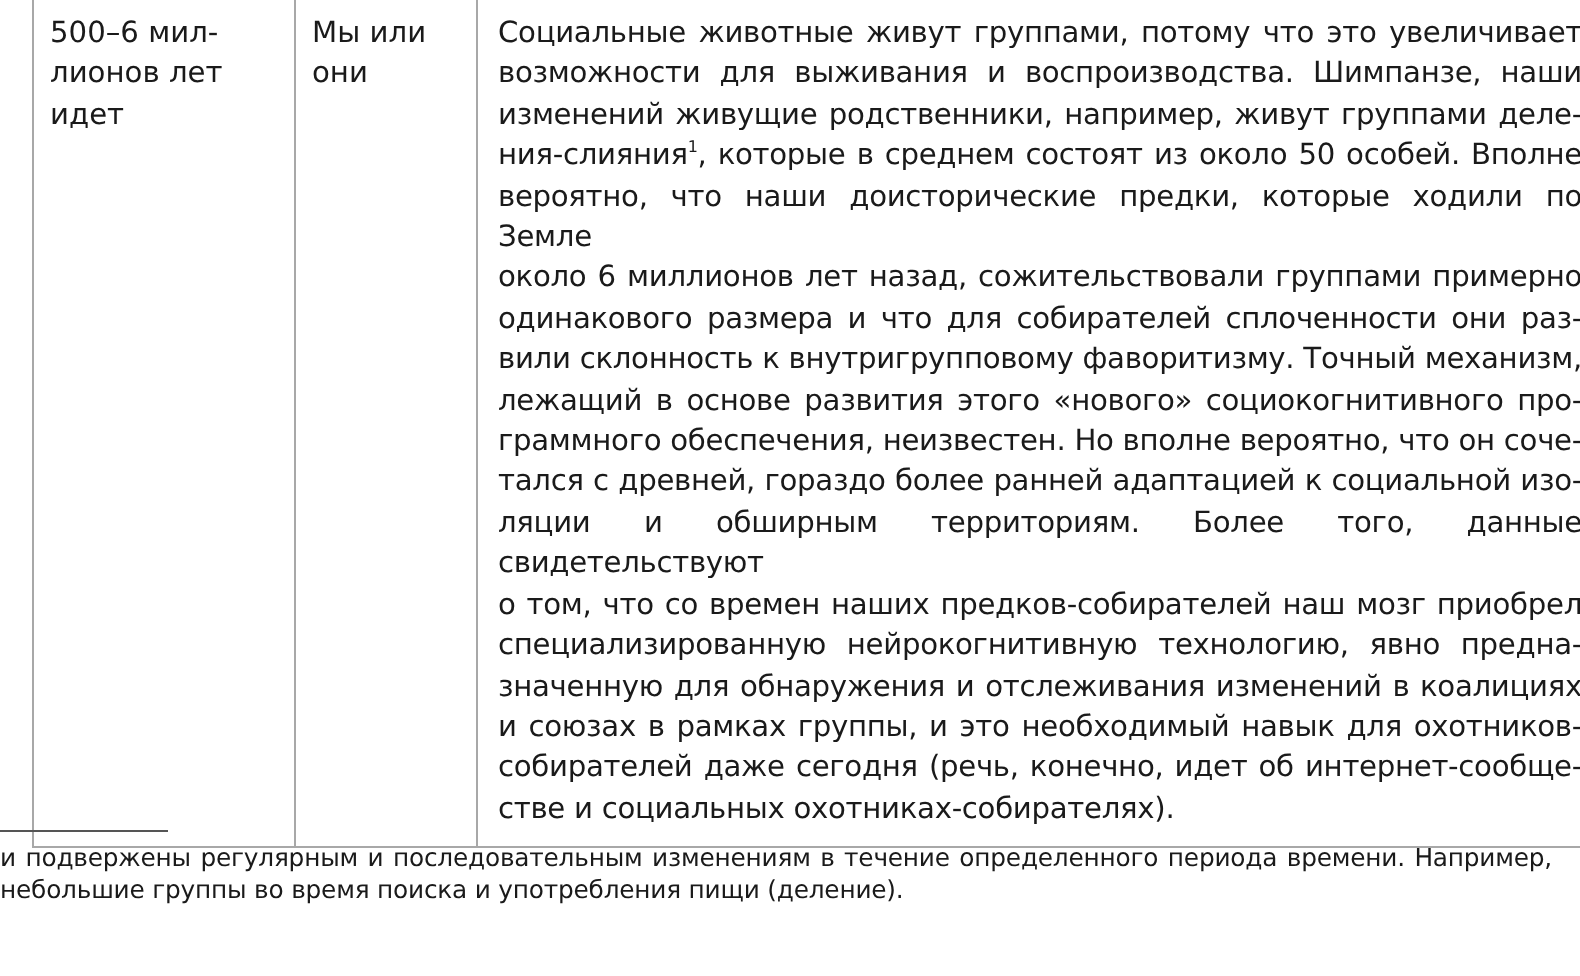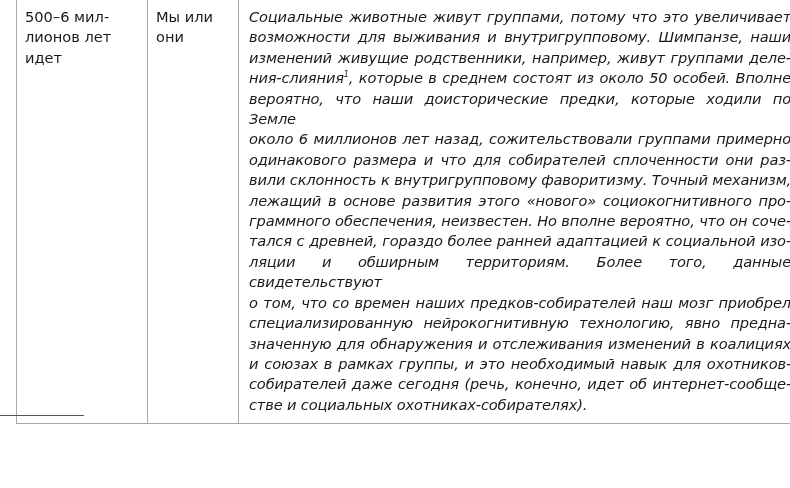--- a/index.html
+++ b/index.html
@@ -34,21 +34,20 @@
     .col-name { width: 76px; }
     .col-desc { width: auto; padding-left: 10px !important; padding-right: 12px !important; }
     .desc-text {
       text-align: justify;
       letter-spacing: -0.15px;
     }
     .desc-text span.line {
       display: block;
       text-align: justify;
       text-align-last: justify;
-      font-style: italic;
     }
     .desc-text span.line.last {
       text-align-last: left;
     }
     sup.fn-ref {
       font-size: 8px;
       line-height: 0;
       vertical-align: 6px;
     }
     .footnote-rule {
@@ -93,21 +92,21 @@
       <span style="display:block">лионов лет</span>
       <span style="display:block">идет</span>
     </td>
     <td class="col-name">
       <span style="display:block">Мы или</span>
       <span style="display:block">они</span>
     </td>
     <td class="col-desc">
       <div class="desc-text">
         <span class="line">Социальные животные живут группами, потому что это увеличивает</span>
-        <span class="line">возможности для выживания и внутригрупповому. Шимпанзе, наши</span>
+        <span class="line">возможности для выживания и воспроизводства. Шимпанзе, наши</span>
         <span class="line">изменений живущие родственники, например, живут группами деле-</span>
         <span class="line"><span>ния-слияния</span><sup class="fn-ref">1</sup><span>, которые в среднем состоят из около 50 особей. Вполне</span></span>
         <span class="line">вероятно, что наши доисторические предки, которые ходили по Земле</span>
         <span class="line">около 6 миллионов лет назад, сожительствовали группами примерно</span>
         <span class="line">одинакового размера и что для собирателей сплоченности они раз-</span>
         <span class="line">вили склонность к внутригрупповому фаворитизму. Точный механизм,</span>
         <span class="line">лежащий в основе развития этого «нового» социокогнитивного про-</span>
         <span class="line">граммного обеспечения, неизвестен. Но вполне вероятно, что он соче-</span>
         <span class="line">тался с древней, гораздо более ранней адаптацией к социальной изо-</span>
         <span class="line">ляции и обширным территориям. Более того, данные свидетельствуют</span>
@@ -119,13 +118,15 @@
         <span class="line last">стве и социальных охотниках-собирателях).</span>
       </div>
     </td>
   </tr>
 </tbody>
   </table>
 
 <div class="footnote-rule"></div>
 
 <div class="footnote">
+  <span class="line">и подвержены регулярным и последовательным изменениям в течение определенного периода времени. Например,</span>
+  <span class="line last">небольшие группы во время поиска и употребления пищи (деление).</span>
 </div>
 
 </body></html>

